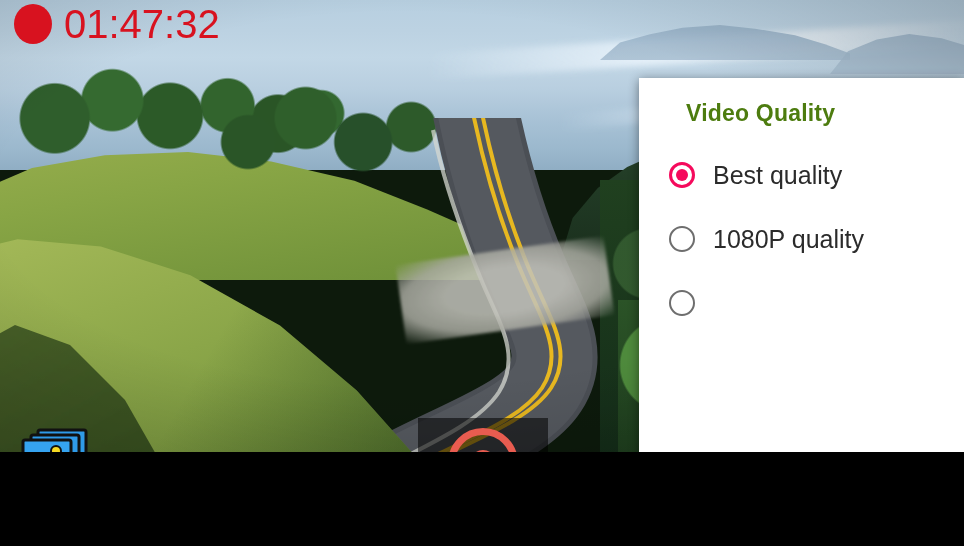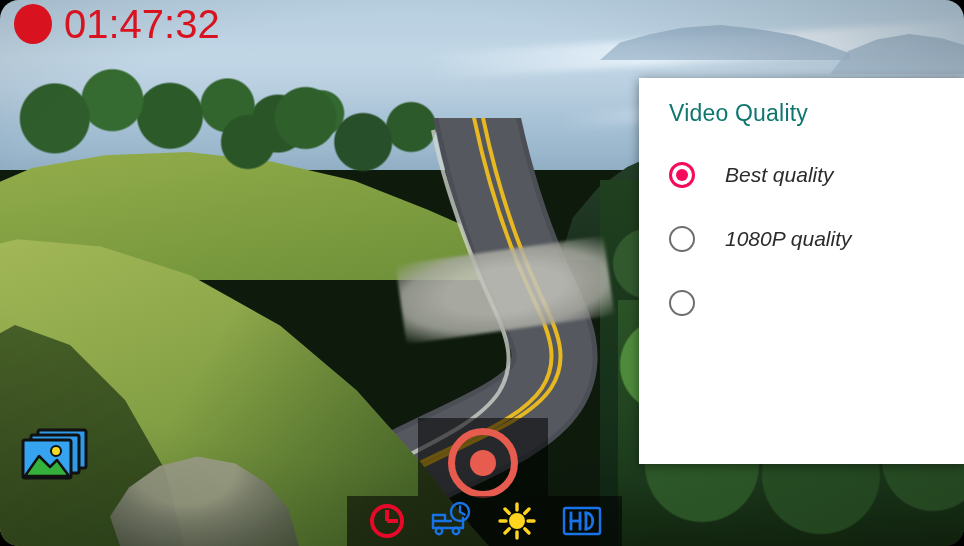--- a/index.html
+++ b/index.html
@@ -8,23 +8,22 @@
     width: 964px;
     height: 546px;
     overflow: hidden;
     background: #000;
     font-family: "Liberation Sans", sans-serif;
   }
 
   #app {
     position: relative;
     width: 964px;
-    height: 546px;
+    height: 452px;
     overflow: hidden;
-    border-radius: 19px;
   }
 
   
   .preview {
     position: absolute;
     inset: 0;
     overflow: hidden;
     background: #0d1a0c;
   }
 
@@ -274,23 +273,23 @@
   .dialog {
     position: absolute;
     left: 639px; top: 78px;
     width: 325px; height: 386px;
     background: #ffffff;
     box-shadow: 0 2px 10px rgba(0,0,0,.45);
     padding: 0;
   }
   .dialog-title {
     font-size: 23px;
-    font-weight: normal;
-    color: #0f766e;
-    padding: 22px 0 0 30px;
+    font-weight: bold;
+    color: #4d7c0f;
+    padding: 22px 0 0 47px;
     letter-spacing: .2px;
   }
   .options {
     padding: 16px 0 0 0;
   }
   .option-row {
     display: flex;
     align-items: center;
     height: 64px;
     padding-left: 30px;
@@ -310,24 +309,23 @@
   .radio.checked::after {
     content: "";
     position: absolute;
     left: 50%; top: 50%;
     width: 12px; height: 12px;
     margin: -6px 0 0 -6px;
     border-radius: 50%;
     background: #f50a5c;
   }
   .option-label {
-    margin-left: 30px;
-    font-size: 21px;
+    margin-left: 18px;
+    font-size: 25px;
     color: #2b2b2b;
-    font-style: italic;
   }
 </style>
 </head>
 <body>
 
 <div id="app">
 
   <div class="preview">
     <div class="sky"></div>
     <div class="sea-streak"></div>

